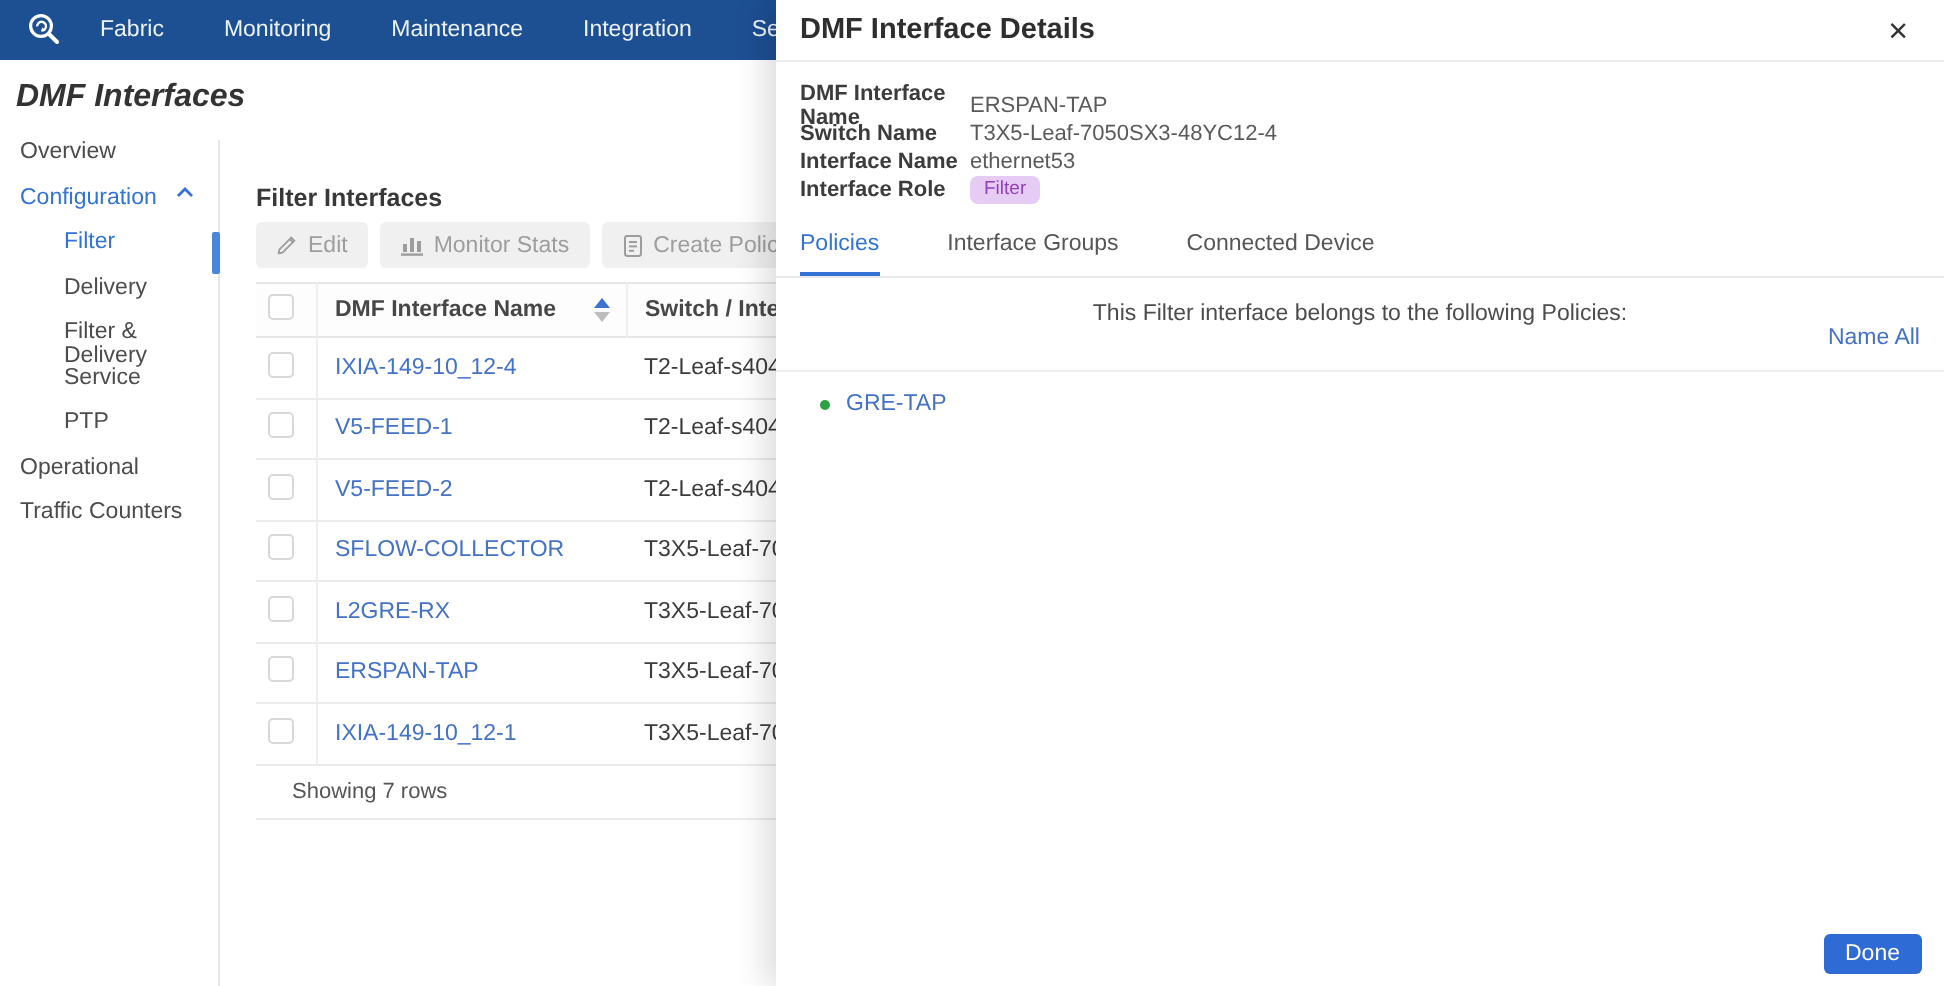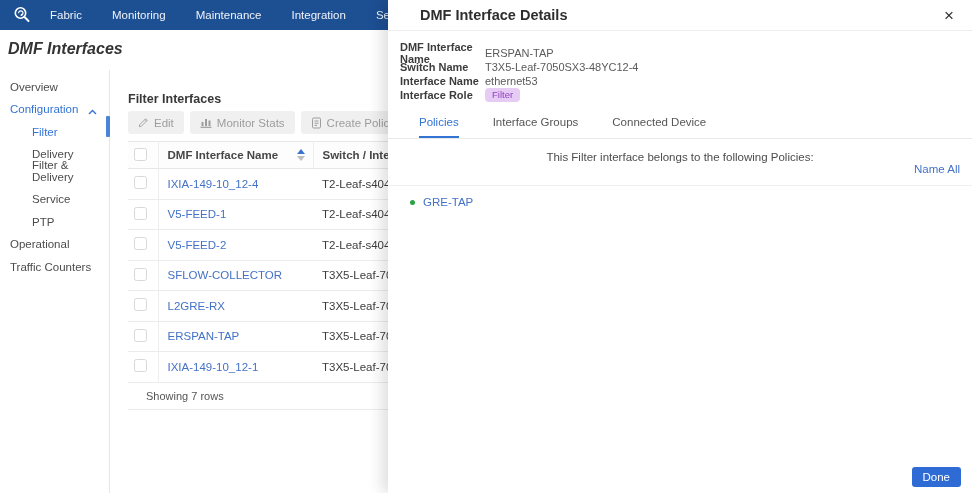--- a/index.html
+++ b/index.html
@@ -12,21 +12,21 @@
             background:#1d4f93; display:flex; align-items:center; }
   .nav-logo { width:20px; height:20px; margin:0 18px 0 12px; display:flex; align-items:center; }
   .nav-item { color:#eef3fa; font-size:11.5px; margin-right:30px; cursor:pointer; }
 
   
   .page-title { position:absolute; left:8px; top:40px; font-size:16px; font-weight:bold; color:#333;font-style:italic; }
 
   
   .sidebar { position:absolute; left:0; top:70px; width:110px; height:423px;
              border-right:1px solid #e7e7e7; background:#fff; }
-  .side-item { position:relative; height:22.5px; display:flex; align-items:flex-end;
+  .side-item { position:relative; height:22.5px; display:flex; align-items:flex-start;
                font-size:11.5px; color:#4c4c4c; padding-left:10px; cursor:pointer; }
   .side-item.sub { padding-left:32px; }
   .side-item.blue { color:#3273d3; }
   .side-item .bar { position:absolute; right:-1px; top:1px; bottom:1px; width:4px;
                     background:#4a86d8; border-radius:1px; }
   .chev { margin-left:auto; margin-right:12px; display:flex; }
 
   
   .content { position:absolute; left:111px; top:70px; width:861px; height:423px; overflow:hidden; }
   .section-heading { position:absolute; left:17px; top:22px; font-size:12.5px; font-weight:bold; color:#383838; }
@@ -57,32 +57,32 @@
               border-top:5px solid #bdbdbd; }
   .table-footer { position:absolute; left:17px; top:312px; width:700px; height:28px;
                   display:flex; align-items:center; padding-left:18px;
                   font-size:11px; color:#555; border-bottom:1px solid #ececec; }
 
   
   .panel { position:absolute; left:388px; top:0; width:584px; height:493px; background:#fff;
            box-shadow:-6px 0 14px rgba(0,0,0,0.13); }
   .panel-header { height:31px; border-bottom:1px solid #ededed; display:flex; align-items:center;
                   padding:0 14px 0 12px; }
-  .panel-title { font-size:14.5px; font-weight:bold; color:#2e2e2e;margin-left:20px; }
+  .panel-title { font-size:14.5px; font-weight:bold; color:#2e2e2e; }
   .panel-close { margin-left:auto; background:none; border:none; font-size:17px; line-height:1;
                  color:#333; cursor:pointer; font-family:inherit; padding:2px 4px; }
   .fields { padding:15px 12px 0 12px; }
   .frow { display:flex; align-items:center; height:13.5px; margin-bottom:0.5px; font-size:11px; }
   .flabel { width:85px; font-weight:bold; color:#3c3c3c; flex:0 0 auto; }
   .fvalue { color:#5a5a5a; }
   .badge { background:#e6ccf5; color:#9140c0; font-size:9.5px; padding:1.5px 7px; border-radius:4px; }
   .tabs { display:flex; gap:0; padding:14px 12px 0 12px; border-bottom:1px solid #e9e9e9; }
   .tab { font-size:11.5px; color:#565656; padding:0 0 8px 0; margin-right:34px; cursor:pointer;
          border-bottom:2px solid transparent; }
-  .tab.active { color:#3273d3; border-bottom-color:#3273d3;margin-left:19px; }
+  .tab.active { color:#3273d3; border-bottom-color:#3273d3; }
   .panel-line { display:flex; align-items:center; padding:12px 12px 10px 12px;
                 border-bottom:1px solid #efefef;flex-direction:column; }
   .panel-line .txt { font-size:11.5px; color:#4c4c4c; }
   .view-all { margin-left:auto; font-size:11.5px; color:#4372c6; text-decoration:none; cursor:pointer; }
   .policy-list { padding:10px 12px 0 22px; }
   .policy-item { display:flex; align-items:center; gap:8px; font-size:11.5px; }
   .dot { width:5px; height:5px; border-radius:50%; background:#2aa244; flex:0 0 auto; }
   .done-btn { position:absolute; right:11px; bottom:6px; background:#2e6bd4; color:#fff; border:none;
               border-radius:3px; font-size:11.5px; font-family:inherit; padding:4px 11px; cursor:pointer; }
 </style>

